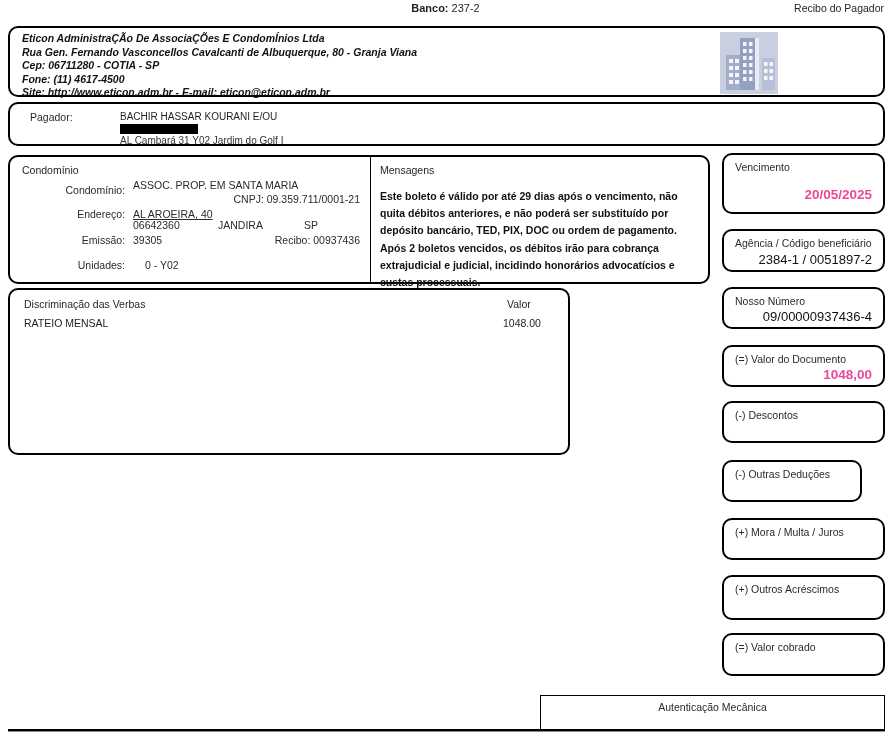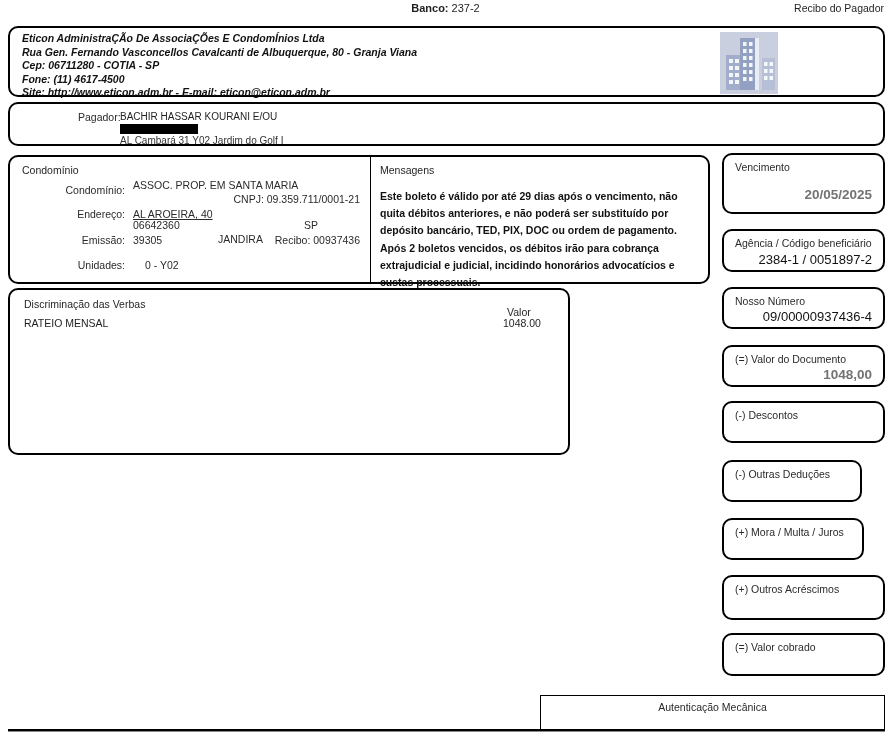--- a/index.html
+++ b/index.html
@@ -19,21 +19,21 @@
   
   .redaction{position:absolute;background:#000;}
   
   .vdivider{position:absolute;left:360px;top:0;bottom:0;width:1px;background:#000;}
   .condo-label{position:absolute;left:12px;width:103px;text-align:right;font-size:10.5px;color:#2a2a2a;}
   .condo-val{position:absolute;font-size:10.5px;color:#2a2a2a;}
   .msg-line{font-size:10.5px;font-weight:bold;line-height:17.2px;color:#111;}
   
   .rc-label{position:absolute;left:11px;top:6px;font-size:10.5px;color:#2a2a2a;}
   .rc-value{position:absolute;right:11px;font-size:13px;color:#111;white-space:nowrap;}
-  .rc-value.big{font-size:13.5px;font-weight:bold;color:#737373;}
+  .rc-value.big{font-size:13.5px;font-weight:bold;color:#ec4899;}
   
   .barcode{position:absolute;right:8px;bottom:3px;font-size:11px;letter-spacing:0px;color:#111;}
   
   .auth-box{position:absolute;left:540px;top:695px;width:345px;height:35px;border:1px solid #000;border-bottom:none;box-sizing:border-box;}
   .auth-box div{margin-top:5px;text-align:center;font-size:10.5px;color:#2a2a2a;}
   .cutline{position:absolute;left:8px;top:729px;width:877px;height:2px;background:#000;border-bottom:1px solid #8a8a8a;}
 </style>
 </head>
 <body>
 
@@ -90,39 +90,39 @@
           <rect x="44" y="37" width="3.5" height="4"></rect>
             <rect x="49.5" y="37" width="3.5" height="4"></rect>
           <rect x="44" y="44" width="3.5" height="4"></rect>
             <rect x="49.5" y="44" width="3.5" height="4"></rect>
         </g>
       </svg>
     </div>
   </div>
 
   <div class="box" style="left:8px;top:102px;width:877px;height:44px;">
-    <div class="abs t10" style="left:20px;top:7px;color:#2a2a2a;margin-left:48px;">Pagador:</div>
+    <div class="abs t10" style="left:20px;top:7px;color:#2a2a2a;">Pagador:</div>
     <div class="abs t10s" style="left:110px;top:7px;">BACHIR HASSAR KOURANI E/OU</div>
     <div class="redaction" style="left:110px;top:20px;width:78px;height:10px;"></div>
     <div class="abs t10s" style="left:110px;top:31px;color:#333;">AL Cambará 31 Y02 Jardim do Golf I</div>
   </div>
 
   <div class="box" style="left:8px;top:155px;width:702px;height:129px;">
     <div class="vdivider"></div>
 
     <div class="abs t10" style="left:12px;top:7px;">Condomínio</div>
 
     <div class="condo-label" style="top:27px;">Condomínio:</div>
     <div class="condo-val" style="left:123px;top:22px;">ASSOC. PROP. EM SANTA MARIA</div>
     <div class="condo-val" style="left:12px;top:36px;width:338px;text-align:right;">CNPJ: 09.359.711/0001-21</div>
 
     <div class="condo-label" style="top:51px;">Endereço:</div>
     <div class="condo-val" style="left:123px;top:51px;text-decoration:underline;">AL AROEIRA, 40</div>
     <div class="condo-val" style="left:123px;top:62px;">06642360</div>
-    <div class="condo-val" style="left:208px;top:62px;margin-top:14px;">JANDIRA</div>
+    <div class="condo-val" style="left:208px;top:62px;">JANDIRA</div>
     <div class="condo-val" style="left:294px;top:62px;">SP</div>
 
     <div class="condo-label" style="top:77px;">Emissão:</div>
     <div class="condo-val" style="left:123px;top:77px;">39305</div>
     <div class="condo-val" style="left:12px;top:77px;width:338px;text-align:right;">Recibo: 00937436</div>
 
     <div class="condo-label" style="top:102px;">Unidades:</div>
     <div class="condo-val" style="left:123px;top:102px;padding-left:12px;">0 - Y02</div>
 
     <div class="abs t10" style="left:370px;top:7px;">Mensagens</div>
@@ -131,21 +131,21 @@
       <div class="msg-line">quita débitos anteriores, e não poderá ser substituído por</div>
       <div class="msg-line">depósito bancário, TED, PIX, DOC ou ordem de pagamento.</div>
       <div class="msg-line">Após 2 boletos vencidos, os débitos irão para cobrança</div>
       <div class="msg-line">extrajudicial e judicial, incidindo honorários advocatícios e</div>
       <div class="msg-line">custas processuais.</div>
     </div>
   </div>
 
   <div class="box" style="left:8px;top:288px;width:562px;height:167px;">
     <div class="abs t10" style="left:14px;top:8px;">Discriminação das Verbas</div>
-    <div class="abs t10" style="left:497px;top:16px;">Valor</div>
+    <div class="abs t10" style="left:497px;top:8px;">Valor</div>
     <div class="abs t10" style="left:14px;top:27px;">RATEIO MENSAL</div>
     <div class="abs t10" style="left:493px;top:27px;">1048.00</div>
   </div>
 
 
   <div class="box" style="left:722px;top:153px;width:163px;height:61px;">
     <div class="rc-label">Vencimento</div>
     <div class="rc-value big" style="top:32px;">20/05/2025</div>
   </div>
   <div class="box" style="left:722px;top:229px;width:163px;height:43px;">
@@ -161,21 +161,21 @@
     <div class="rc-value big" style="top:20px;">1048,00</div>
   </div>
   <div class="box" style="left:722px;top:401px;width:163px;height:42px;">
     <div class="rc-label">(-) Descontos</div>
     <div class="rc-value" style="top:20px;"></div>
   </div>
   <div class="box" style="left:722px;top:460px;width:140px;height:42px;">
     <div class="rc-label">(-) Outras Deduções</div>
     <div class="rc-value" style="top:20px;"></div>
   </div>
-  <div class="box" style="left:722px;top:518px;width:142px;height:42px;">
+  <div class="box" style="left:722px;top:518px;width:163px;height:42px;">
     <div class="rc-label">(+) Mora / Multa / Juros</div>
     <div class="rc-value" style="top:20px;"></div>
   </div>
   <div class="box" style="left:722px;top:575px;width:163px;height:45px;">
     <div class="rc-label">(+) Outros Acréscimos</div>
     <div class="rc-value" style="top:21px;"></div>
   </div>
   <div class="box" style="left:722px;top:633px;width:163px;height:43px;">
     <div class="rc-label">(=) Valor cobrado</div>
     <div class="rc-value" style="top:20px;"></div>

